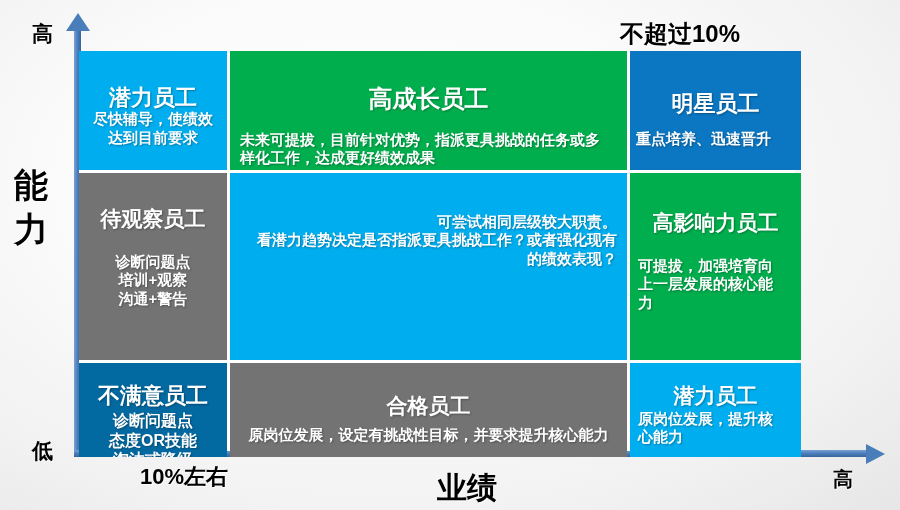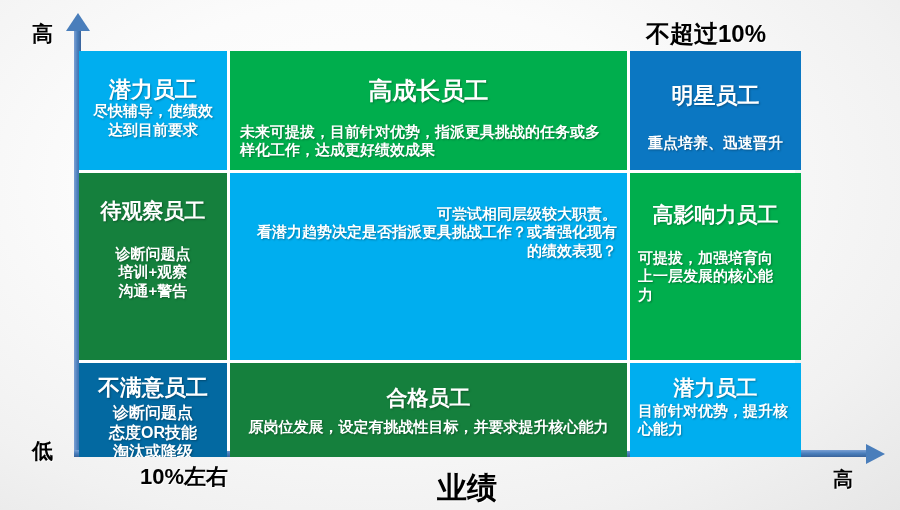--- a/index.html
+++ b/index.html
@@ -96,42 +96,42 @@
     left: 833px;
     top: 466px;
     font-size: 20px;
   }
   #x-note-left {
     left: 140px;
     top: 462px;
     font-size: 22px;
   }
   #x-note-top {
-    left: 646px;
+    left: 620px;
     top: 18px;
     font-size: 24px;
   }
 
   
   #matrix {
     position: absolute;
     left: 79px;
     top: 51px;
     width: 716px;
     height: 400px;
     display: grid;
     grid-template-columns: 148px 397px 171px;
     grid-template-rows: 119px 187px 94px;
     gap: 3px;
     background: #ffffff;
   }
   .cell {
     position: relative;
     overflow: hidden;
-    padding: 4px 6px;
+    padding: 12px 6px;
     box-sizing: border-box;
     display: flex;
     flex-direction: column;
   }
   .cell-title {
     color: #ffffff;
     font-weight: bold;
     text-align: center;
     text-shadow: 1px 1px 2px rgba(0,0,0,0.30);
     line-height: 1.15;
@@ -140,32 +140,32 @@
     color: #ffffff;
     font-weight: bold;
     text-shadow: 1px 1px 2px rgba(0,0,0,0.30);
     line-height: 1.22;
   }
 
   
   .c-cyan   { background: #00AEEF; }
   .c-green  { background: #00AE4D; }
   .c-dblue  { background: #0B77C2; }
-  .c-yellow { background: #15803d; }
+  .c-yellow { background: #737373; }
   .c-red    { background: #0369a1; }
 
   
   #cell-potential .cell-title { font-size: 22px; margin-top: 22px; }
   #cell-potential .cell-body  { font-size: 15px; text-align: center; }
 
   #cell-highgrowth .cell-title { font-size: 24px; margin-top: 22px; }
   #cell-highgrowth .cell-body  { font-size: 15px; margin-top: 18px; text-align: left; padding: 0 4px; }
 
   #cell-star .cell-title { font-size: 22px; margin-top: 28px; }
-  #cell-star .cell-body  { font-size: 15px; margin-top: 26px; text-align: center; }
+  #cell-star .cell-body  { font-size: 15px; margin-top: 14px; text-align: left; }
 
   
   #cell-watch .cell-title { font-size: 21px; margin-top: 22px; }
   #cell-watch .cell-body  { font-size: 15px; margin-top: 22px; text-align: center; }
 
   #cell-core .cell-title { font-size: 23px; margin-top: 22px; }
   #cell-core .cell-body  { font-size: 15px; margin-top: 28px; text-align: right; padding: 0 4px; }
 
   #cell-impact .cell-title { font-size: 21px; margin-top: 26px; }
   #cell-impact .cell-body  { font-size: 15px; margin-top: 22px; text-align: left; padding: 0 2px; }
@@ -183,20 +183,21 @@
 </head>
 <body>
 
 <div id="stage">
 
   <div class="axis-line vertical" id="y-axis-shaft"></div>
   <div id="y-axis-head"></div>
   <div class="axis-line" id="x-axis-shaft"></div>
   <div id="x-axis-head"></div>
 
+  <div class="axis-caption" id="y-axis-title" style="white-space: pre-line;">能力</div>
   <div class="axis-caption" id="y-tick-high">高</div>
   <div class="axis-caption" id="y-tick-low">低</div>
   <div class="axis-caption" id="x-axis-title">业绩</div>
   <div class="axis-caption" id="x-tick-high">高</div>
   <div class="axis-caption" id="x-note-left">10%左右</div>
   <div class="axis-caption" id="x-note-top">不超过10%</div>
 
   <div id="matrix">
 
     <div class="cell c-cyan" id="cell-potential">
@@ -243,18 +244,18 @@
 淘汰或降级</div>
     </div>
 
     <div class="cell c-yellow" id="cell-qualified">
       <div class="cell-title">合格员工</div>
       <div class="cell-body" style="white-space: pre-line;">原岗位发展，设定有挑战性目标，并要求提升核心能力</div>
     </div>
 
     <div class="cell c-cyan" id="cell-efficient">
       <div class="cell-title">潜力员工</div>
-      <div class="cell-body" style="white-space: pre-line;">目前针对优势，提升核
+      <div class="cell-body" style="white-space: pre-line;">原岗位发展，提升核
 心能力</div>
     </div>
 
   </div>
 </div>
 
 </body></html>

